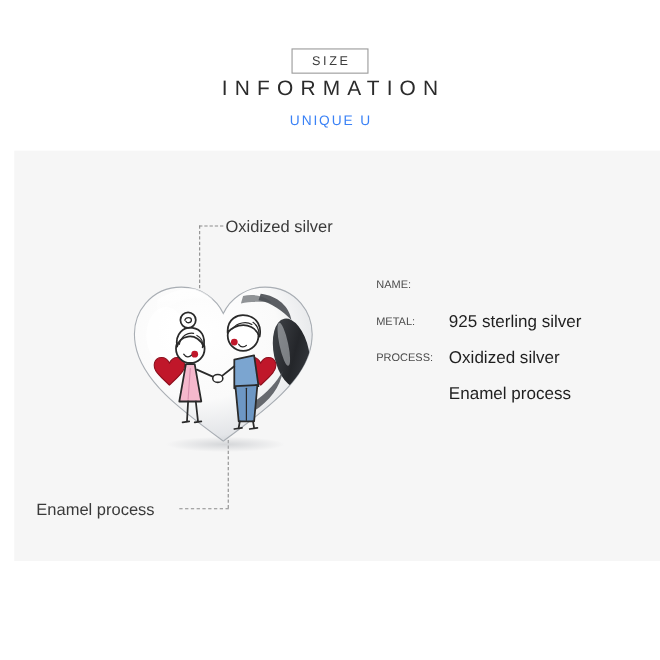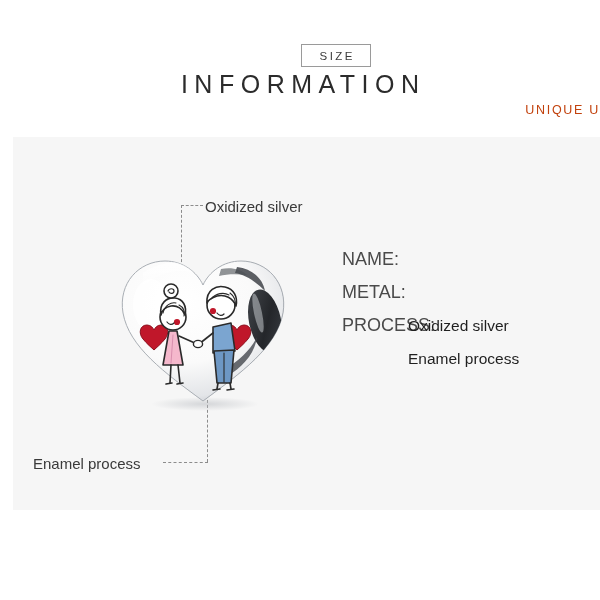--- a/index.html
+++ b/index.html
@@ -18,38 +18,38 @@
 
   
   #header {
     position: absolute; left: 0; top: 0; width: 600px; height: 137px;
     background: #ffffff;
   }
   #size-badge {
     position: absolute; left: 265px; top: 44px;
     width: 70px; height: 23px;
     border: 1px solid #9a9a9a;
-    display: flex; align-items: center; justify-content: center; margin-left: 36px;
+    display: flex; align-items: center; justify-content: center;
   }
   #size-badge-label {
     font-size: 11.5px; letter-spacing: 2.4px;
     color: #3c3c3c; text-indent: 2.4px;
   }
   #main-title {
     position: absolute; left: 0; top: 70px; width: 600px;
     text-align: center;
-    font-size: 25px; font-weight: 400;
+    font-size: 19px; font-weight: 400;
     letter-spacing: 6.5px; text-indent: 6.5px;
     color: #2b2b2b;
   }
   #subtitle {
     position: absolute; left: 0; top: 103px; width: 600px;
-    text-align: right;
+    text-align: center;
     font-size: 12.5px; letter-spacing: 1.7px; text-indent: 1.7px;
-    color: #c2410c;
+    color: #3b82f6;
   }
 
   
   #panel {
     position: absolute; left: 13px; top: 137px;
     width: 587px; height: 373px;
     background: #f6f6f6;
   }
 
   
@@ -82,21 +82,21 @@
 
   
   #bead { position: absolute; left: 113px; top: 243px; width: 180px; height: 170px; }
   #bead svg { display: block; width: 180px; height: 170px; }
 
   
   #spec-list { position: absolute; left: 342px; top: 243px; width: 250px; }
   .spec-row { display: flex; height: 33px; align-items: center; }
   .spec-label {
     width: 66px; flex: 0 0 66px;
-    font-size: 18px; color: #4a4a4a; white-space: nowrap;
+    font-size: 10px; color: #4a4a4a; white-space: nowrap;
   }
   .spec-value {
     font-size: 15.5px; color: #1f1f1f; white-space: nowrap;
   }
   .spec-row.continuation .spec-label { visibility: hidden; }
 </style>
 </head>
 <body>
 
 <div id="page">
@@ -233,20 +233,21 @@
   <div id="spec-list">
 
     <div class="spec-row">
       <span class="spec-label">NAME:</span>
     </div>
 
 
 
     <div class="spec-row">
       <span class="spec-label">METAL:</span>
+      <span class="spec-value">925 sterling silver</span>
     </div>
 
     <div class="spec-row">
       <span class="spec-label">PROCESS:</span>
       <span class="spec-value">Oxidized silver</span>
     </div>
 
     <div class="spec-row continuation">
       <span class="spec-label"></span>
       <span class="spec-value">Enamel process</span>

